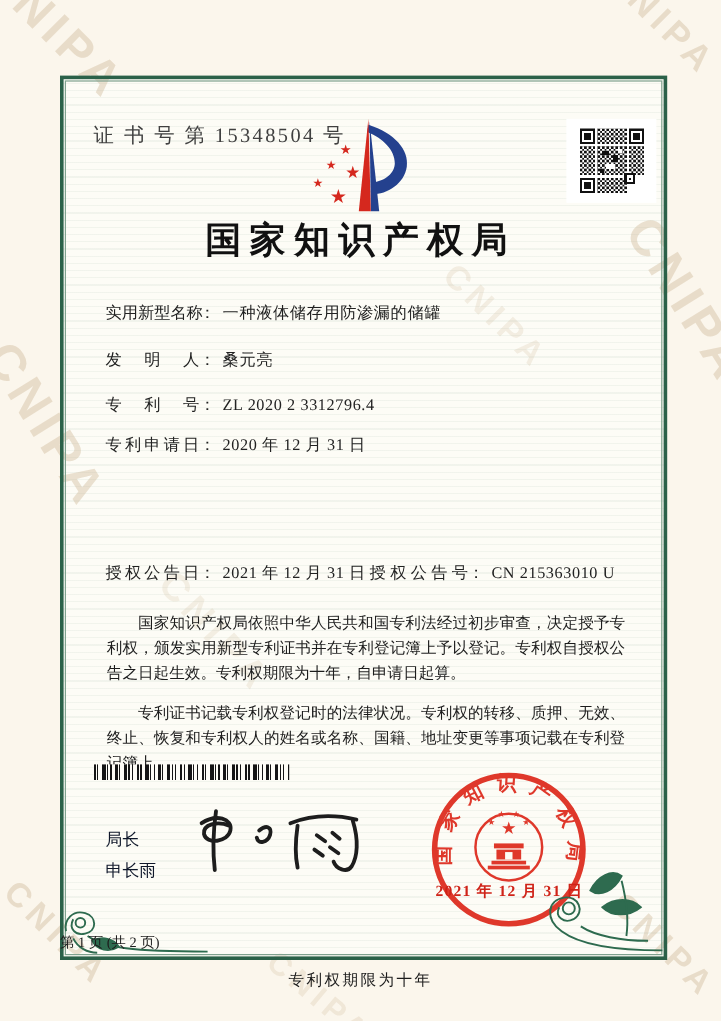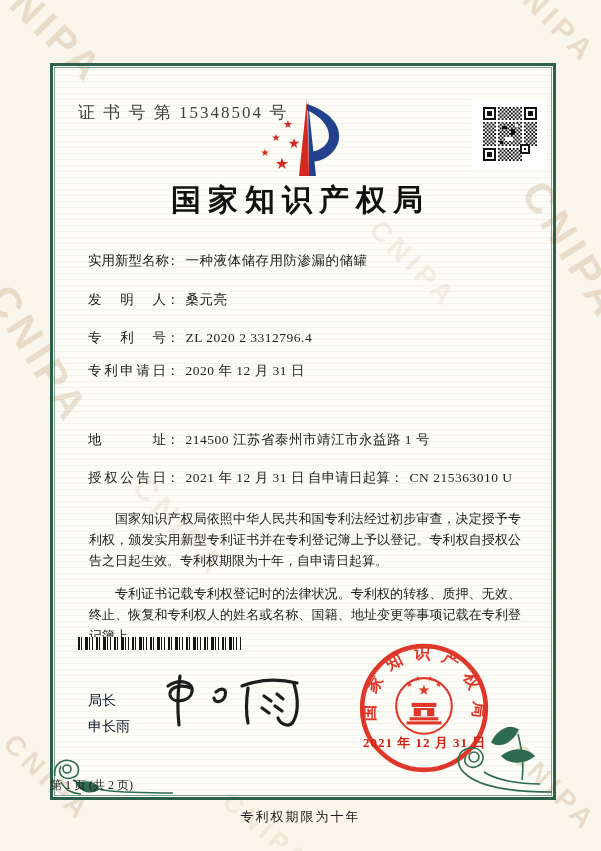--- a/index.html
+++ b/index.html
@@ -155,28 +155,25 @@
   </div>
   <div class="abs field f2">
     <span class="flabel">发明人</span><span class="fcolon">：</span><span class="fvalue">桑元亮</span>
   </div>
   <div class="abs field f3">
     <span class="flabel">专利号</span><span class="fcolon">：</span><span class="fvalue">ZL 2020 2 3312796.4</span>
   </div>
   <div class="abs field f4">
     <span class="flabel">专利申请日</span><span class="fcolon">：</span><span class="fvalue">2020 年 12 月 31 日</span>
   </div>
-  <div class="abs field f6">
-    <span class="flabel">地址</span><span class="fcolon">：</span><span class="fvalue">214500 江苏省泰州市靖江市永益路 1 号</span>
-  </div>
   <div class="abs field f7">
     <span class="flabel">授权公告日</span><span class="fcolon">：</span><span class="fvalue">2021 年 12 月 31 日</span>
   </div>
   <div class="abs field-grant2">
-    <span class="flabel">自申请日起算</span><span class="fcolon">：</span><span class="fvalue">CN 215363010 U</span>
+    <span class="flabel">授权公告号</span><span class="fcolon">：</span><span class="fvalue">CN 215363010 U</span>
   </div>
 
   <div class="abs body-text">
     <p>国家知识产权局依照中华人民共和国专利法经过初步审查，决定授予专利权，颁发实用新型专利证书并在专利登记簿上予以登记。专利权自授权公告之日起生效。专利权期限为十年，自申请日起算。</p>
     <p>专利证书记载专利权登记时的法律状况。专利权的转移、质押、无效、终止、恢复和专利权人的姓名或名称、国籍、地址变更等事项记载在专利登记簿上。</p>
   </div>
 
   <div class="abs barcode"></div>
 
   <div class="abs director">

